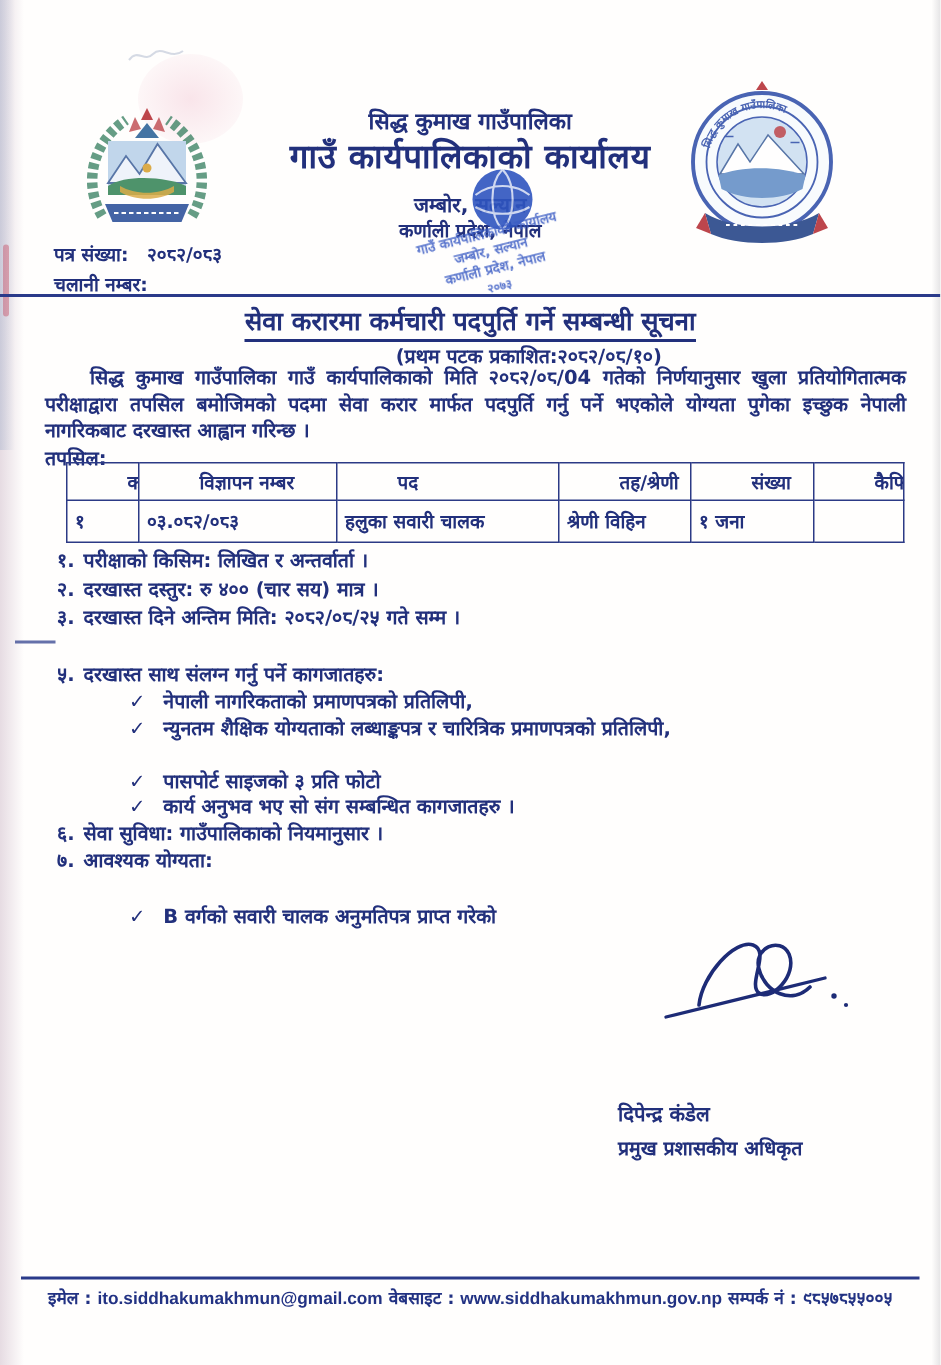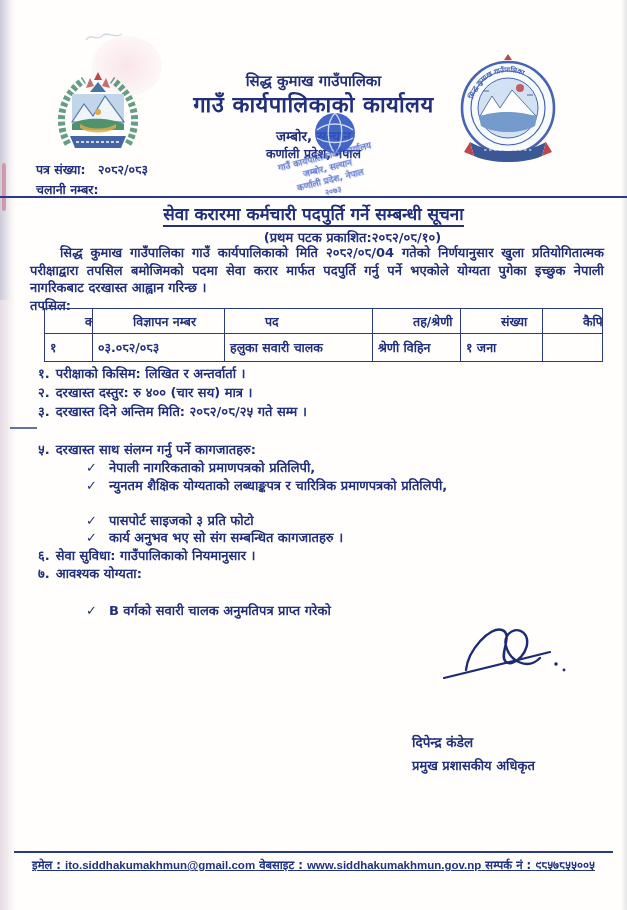--- a/index.html
+++ b/index.html
@@ -59,21 +59,21 @@
   .sub .chk{margin-right:12px;font-weight:700;}
 
   
   .sig-block{left:412px;top:694px;width:190px;text-align:left;margin-top:39px;}
   .sig-name{font-size:13.5px;font-weight:700;}
   .sig-role{font-size:13px;font-weight:700;margin-top:5px;}
   .sig-draw{left:428px;top:612px;}
 
   
   .f-line{left:14px;top:851px;width:599px;height:2px;background:#2a3a8a;}
-  .footer{left:0;top:857px;width:627px;text-align:center;font-size:11.5px;font-weight:700;color:#223283;text-decoration:underline;}
+  .footer{left:0;top:857px;width:627px;text-align:center;font-size:11.5px;font-weight:700;color:#223283;}
   .footer .lat{font-family:"Liberation Sans",sans-serif;font-weight:700;}
 
   .emblem{filter:blur(.35px);opacity:.92;}
 </style>
 </head>
 <body>
 
 <div class="page">
 
   <div class="edge-left"></div>

